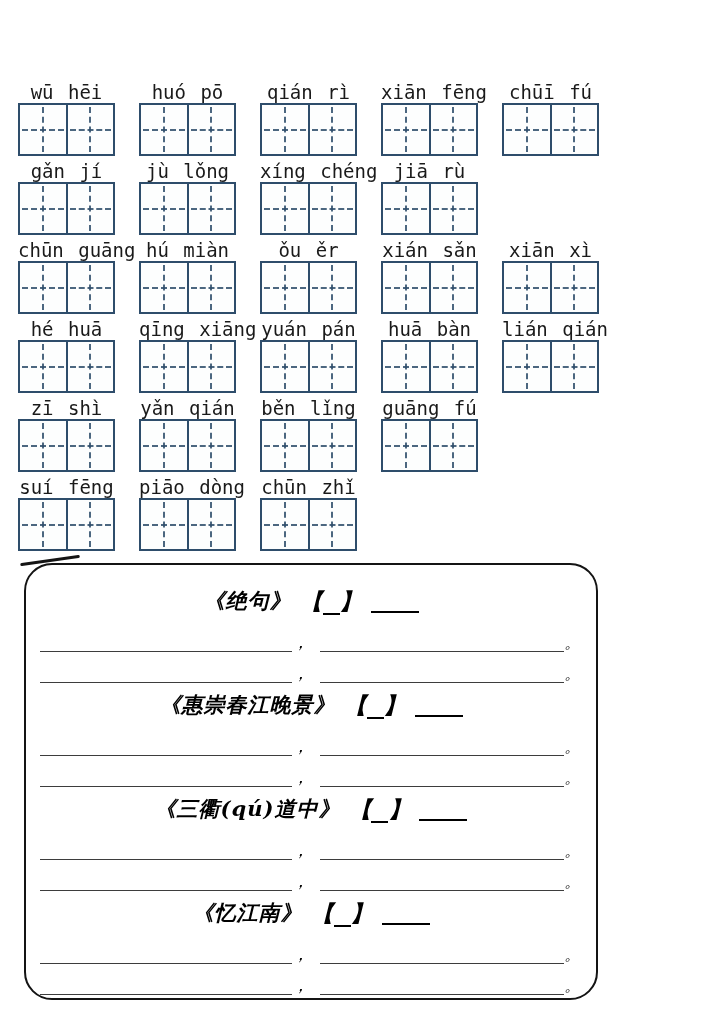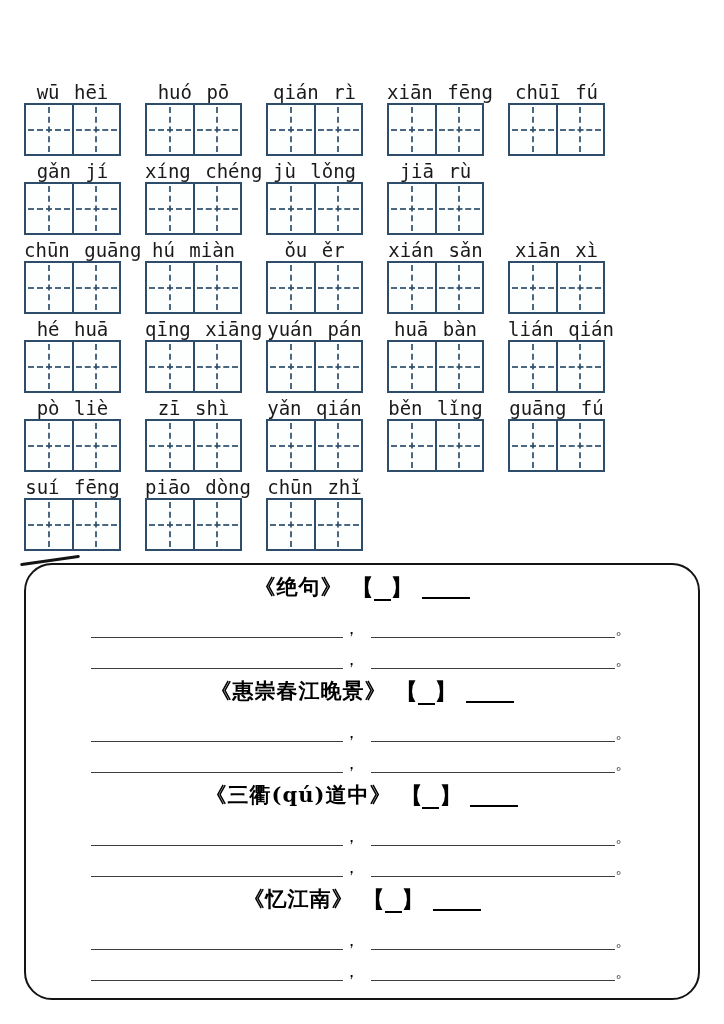--- a/index.html
+++ b/index.html
@@ -14,21 +14,21 @@
     width:724px;height:1024px;
     background:#ffffff;
     overflow:hidden;
     font-family:"DejaVu Sans",sans-serif;
   }
 
   
   .vocab{padding-top:82px;}
   .prow{
     display:flex;
-    padding-left:24px;
+    padding-left:18px;
     gap:24px;
     margin-bottom:5px;
   }
   .pitem{width:97px;flex:0 0 97px;}
   .pinyin{
     font-family:"DejaVu Sans Mono","Liberation Mono",monospace;
     font-size:19px;
     line-height:20px;
     color:var(--ink);
     text-align:center;
@@ -50,25 +50,26 @@
   }
   .tzcell::after{
     content:"";position:absolute;left:2px;right:2px;top:50%;margin-top:-1px;
     border-top:2px dashed var(--grid-border);opacity:.85;
   }
 
   
   .poem-box{
     position:relative;
     margin:12px 0 0 24px;
-    width:676px;height:437px;
+    width:574px;height:437px;
     border:2.5px solid #141414;
     border-radius:28px;
-    padding-top:4px;
+    padding-top:18px;
     background:#fff;
+    font-style:italic;
   }
   .poem-box::before{ 
     content:"";position:absolute;top:-6px;left:-6px;width:60px;height:2.5px;
     background:#141414;transform:rotate(-8deg);border-radius:2px;
   }
   .poem{height:102px;}
   .ptitle{
     display:flex;justify-content:center;align-items:flex-end;
     height:30px;margin:2px 0 8px;gap:9px;
   }
@@ -155,36 +156,36 @@
 
   <div class="pitem">
     <div class="pinyin">gǎn jí</div>
     <div class="tz">
       <div class="tzcell"></div>
       <div class="tzcell"></div>
     </div>
   </div>
 
   <div class="pitem">
+    <div class="pinyin">jù lǒng</div>
+    <div class="tz">
+      <div class="tzcell"></div>
+      <div class="tzcell"></div>
+    </div>
+  </div>
+
+  <div class="pitem">
     <div class="pinyin">xíng chéng</div>
     <div class="tz">
       <div class="tzcell"></div>
       <div class="tzcell"></div>
     </div>
   </div>
 
   <div class="pitem">
-    <div class="pinyin">jù lǒng</div>
-    <div class="tz">
-      <div class="tzcell"></div>
-      <div class="tzcell"></div>
-    </div>
-  </div>
-
-  <div class="pitem">
     <div class="pinyin">jiā rù</div>
     <div class="tz">
       <div class="tzcell"></div>
       <div class="tzcell"></div>
     </div>
   </div>
 </div>
       <div class="prow">
   <div class="pitem">
     <div class="pinyin">chūn guāng</div>
@@ -261,27 +262,20 @@
 
   <div class="pitem">
     <div class="pinyin">lián qián</div>
     <div class="tz">
       <div class="tzcell"></div>
       <div class="tzcell"></div>
     </div>
   </div>
 </div>
       <div class="prow">
-  <div class="pitem">
-    <div class="pinyin">pò liè</div>
-    <div class="tz">
-      <div class="tzcell"></div>
-      <div class="tzcell"></div>
-    </div>
-  </div>
 
   <div class="pitem">
     <div class="pinyin">zī shì</div>
     <div class="tz">
       <div class="tzcell"></div>
       <div class="tzcell"></div>
     </div>
   </div>
 
   <div class="pitem">

